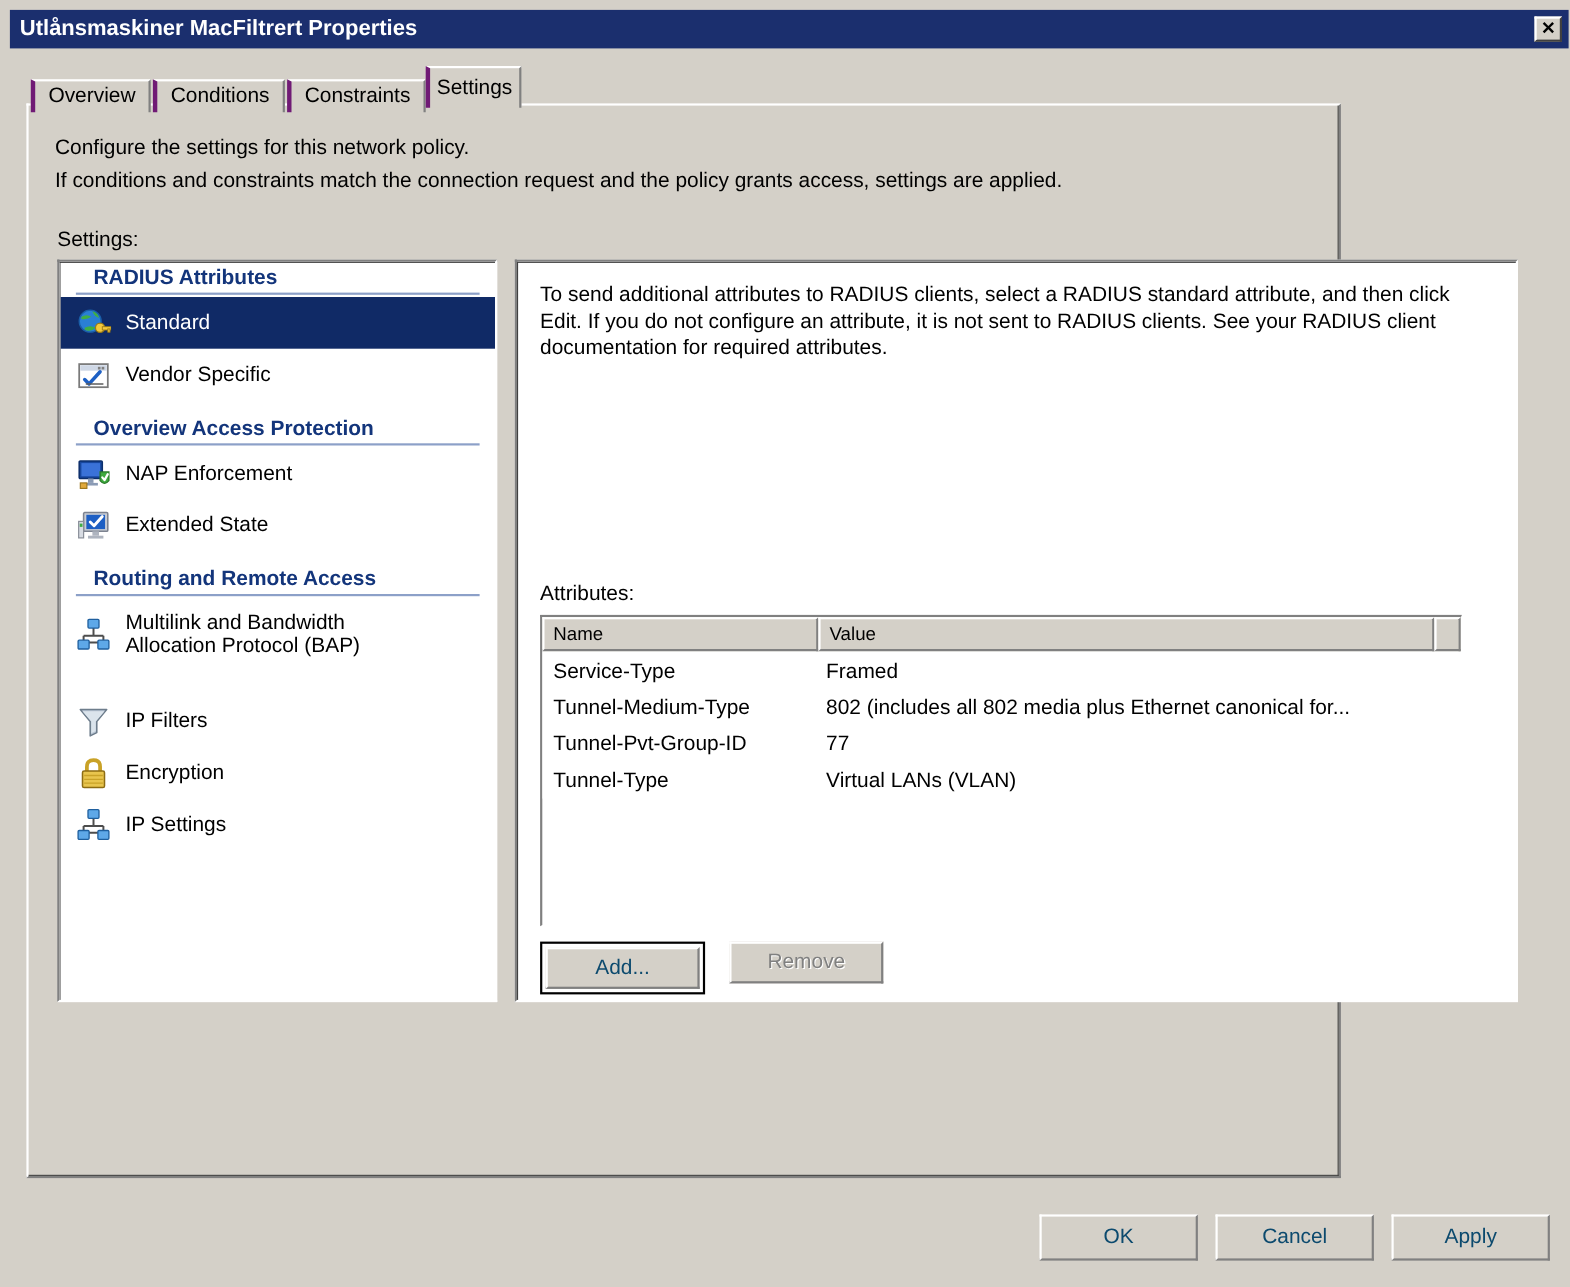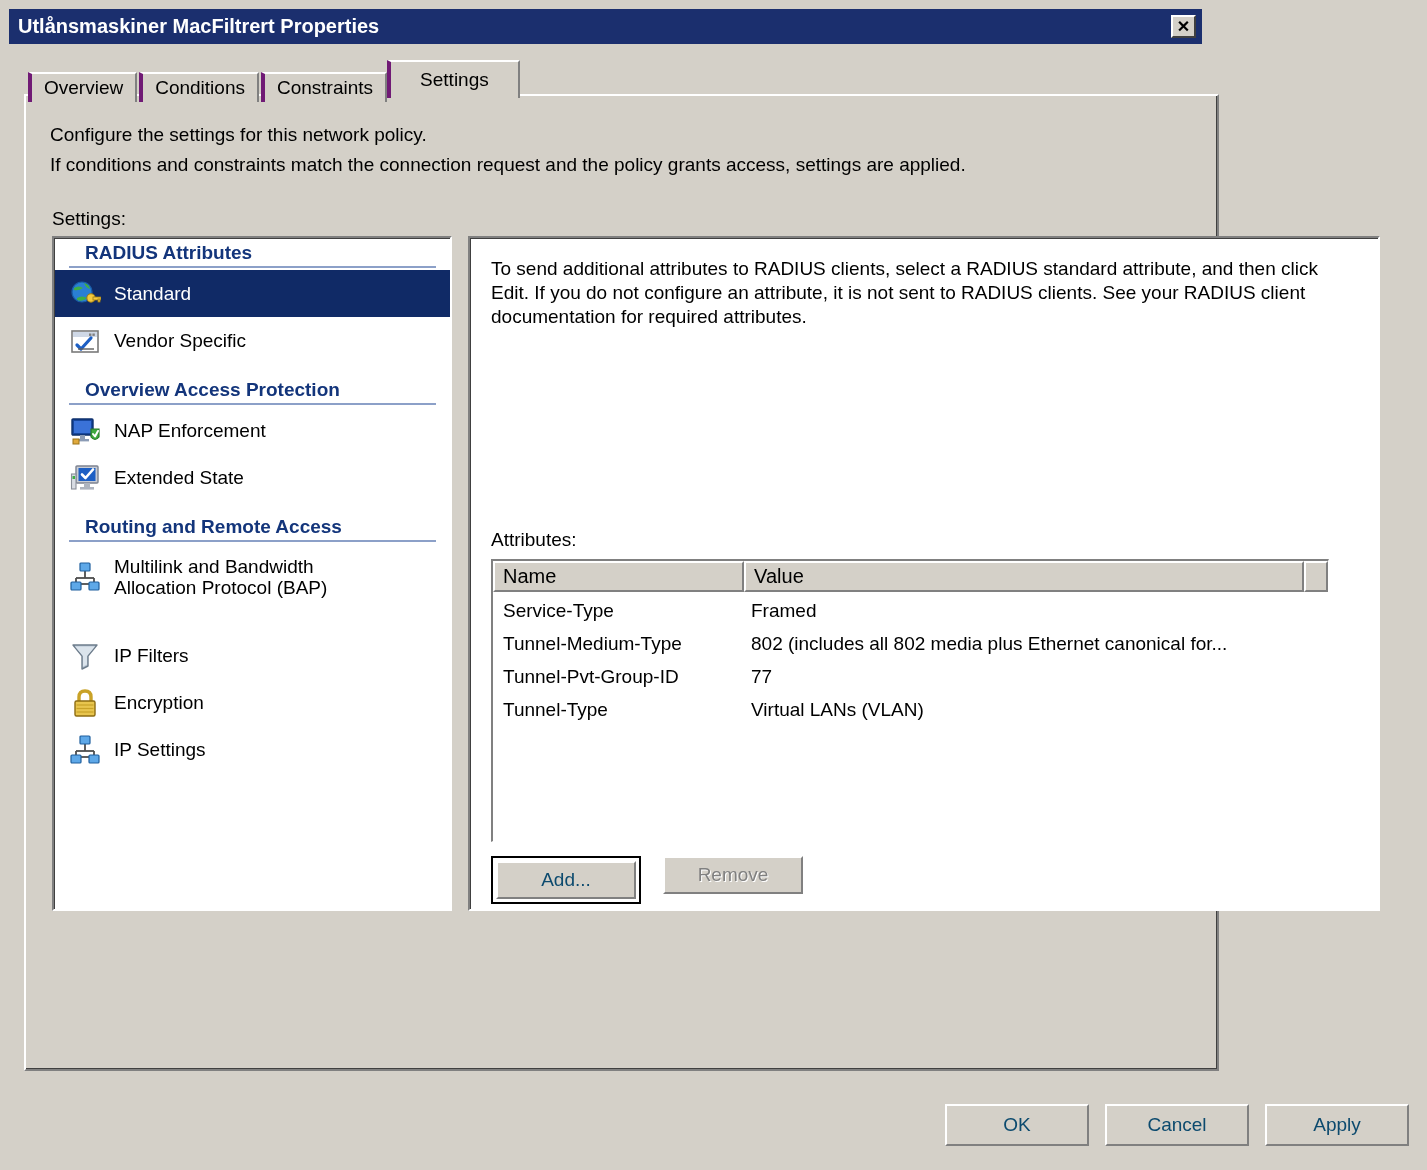--- a/index.html
+++ b/index.html
@@ -25,21 +25,21 @@
     border-left: 4px solid #d4d0c8;
     border-top: 4px solid #d4d0c8;
     border-right: 3px solid #d4d0c8;
     border-bottom: 3px solid #d4d0c8;
     box-sizing: border-box;
   }
   
   .titlebar {
     position: absolute;
     left: 5px; top: 5px;
-    width: 1193px; height: 35px;
+    width: 1417px; height: 35px;
     background: #1b2f6e;
     display: flex;
     align-items: center;
     justify-content: space-between;
   }
   .title-text {
     color: #ffffff;
     font-weight: bold;
     font-size: 20px;
     padding-left: 9px;
@@ -86,21 +86,21 @@
     font-size: 19px;
     margin-right: 2px;
     position: relative;
     top: 4px;
   }
   .tab.active {
     height: 38px;
     top: 0px;
     margin-left: -2px;
     margin-right: -2px;
-    padding: 0 29px;
+    padding: 0 6px;
     z-index: 6;
     border-bottom: none;
     align-items: center;
   }
   
   .tabpage {
     position: absolute;
     left: 20px; top: 90px;
     width: 1195px; height: 977px;
     background: #d4d0c8;
@@ -241,21 +241,21 @@
   .lv-th {
     background: #d4d0c8;
     border-top: 2px solid #ffffff;
     border-left: 2px solid #ffffff;
     border-right: 2px solid #808080;
     border-bottom: 2px solid #808080;
     box-sizing: border-box;
     display: flex;
     align-items: center;
     padding-left: 8px;
-    font-size: 20px;
+    font-size: 17px;
     height: 31px;
   }
   .lv-th.c0 { width: 252px; }
   .lv-th.c1 { width: 562px; }
   .lv-th.c2 { width: 24px; padding-left: 0; }
   .lv-body { background: #ffffff; padding-top: 2px; }
   .lv-row { display: flex; height: 33px; align-items: center; }
   .lv-cell { font-size: 19px; padding-left: 10px; box-sizing: border-box; white-space: nowrap; overflow: hidden; }
   .lv-cell.c0 { width: 248px; }
   .lv-cell.c1 { width: 580px; }

